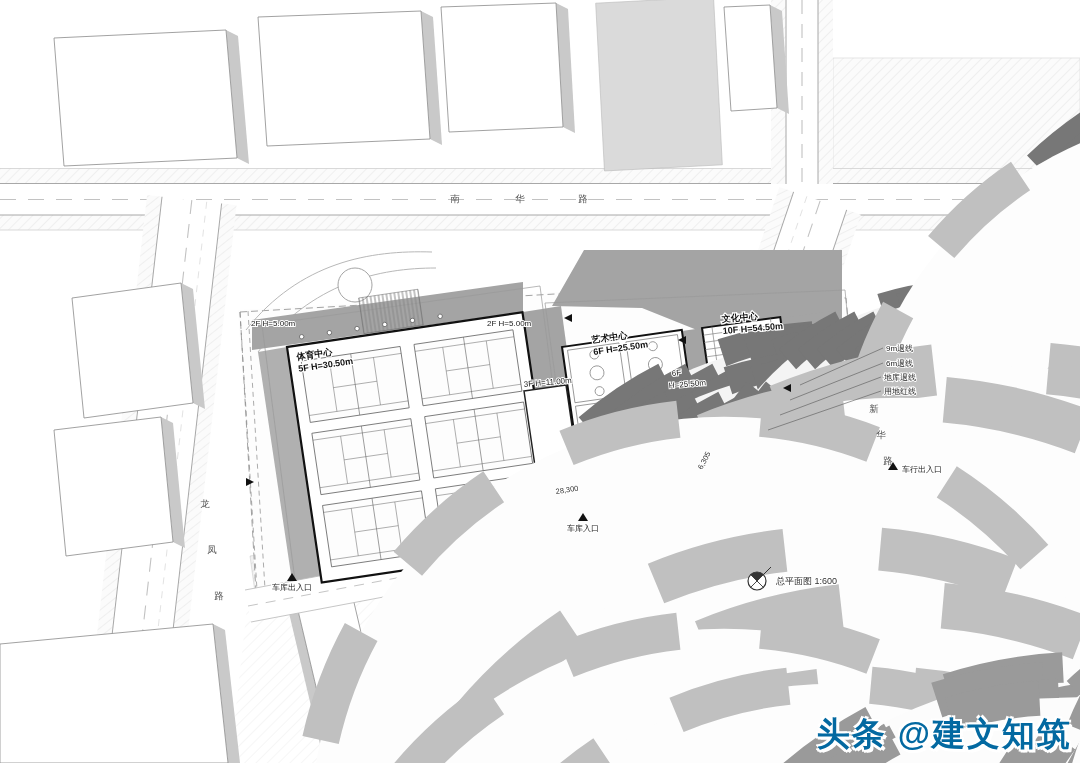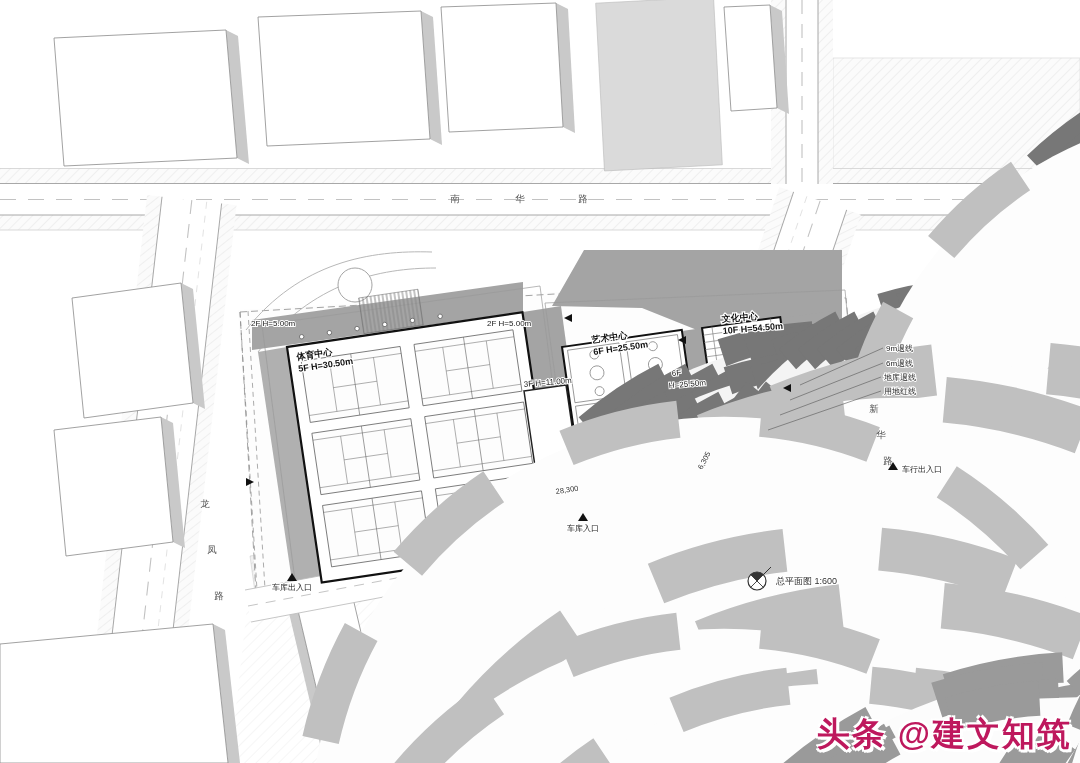--- a/index.html
+++ b/index.html
@@ -6,21 +6,21 @@
   #canvas{position:relative;width:1080px;height:763px;background:#ffffff;overflow:hidden;
           font-family:"Liberation Sans",sans-serif;}
   svg{position:absolute;left:0;top:0;}
   svg text{font-family:"Liberation Sans",sans-serif;}
   .lbl{font-size:9px;fill:#111;paint-order:stroke;stroke:#fff;stroke-width:2.4px;font-weight:bold;}
   .lbs{font-size:8px;fill:#222;paint-order:stroke;stroke:#fff;stroke-width:2px;}
   .rd{font-size:9.5px;fill:#555;}
   .dim{font-size:7.5px;fill:#333;paint-order:stroke;stroke:#fff;stroke-width:1.6px;}
   .ttl{font-size:9px;fill:#333;paint-order:stroke;stroke:#fff;stroke-width:2px;}
   #watermark{position:absolute;right:8px;bottom:6px;font-size:33px;font-weight:bold;
-    color:#be185d;letter-spacing:2px;
+    color:#0369a1;letter-spacing:2px;
     text-shadow:-2px -2px 0 #fff,2px -2px 0 #fff,-2px 2px 0 #fff,2px 2px 0 #fff,3px 3px 0 #fff,0 3px 0 #fff;}
 </style>
 </head>
 <body>
 
 <div id="canvas">
 <svg width="1080" height="763" viewBox="0 0 1080 763">
   <defs>
     <pattern id="hatch" width="7" height="7" patternUnits="userSpaceOnUse" patternTransform="rotate(45)">
       <rect width="7" height="7" fill="#fbfbfb"></rect>

